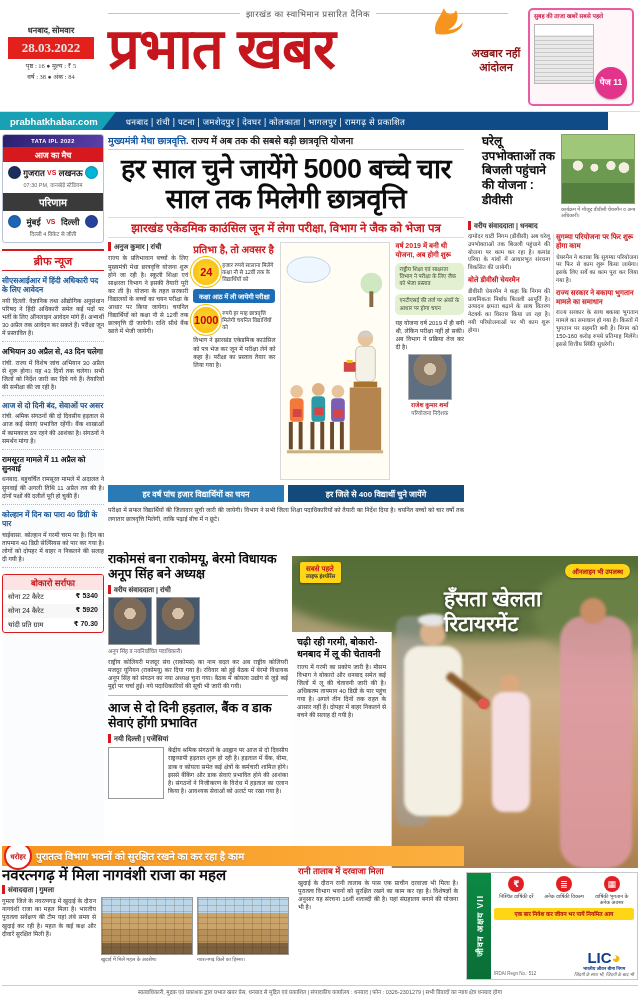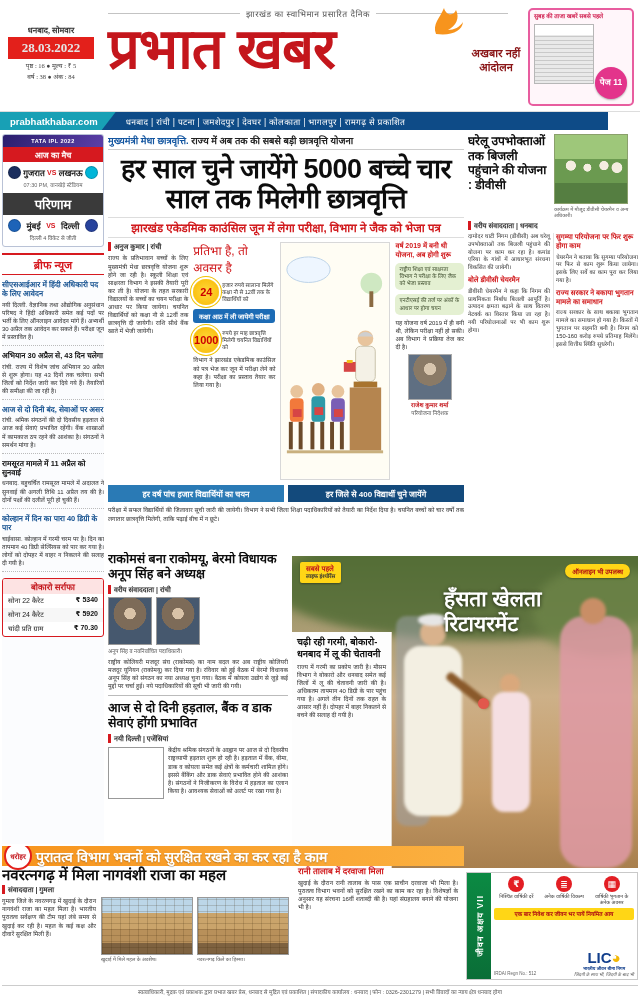--- a/index.html
+++ b/index.html
@@ -35,21 +35,21 @@
   
   .sidebar{position:absolute;top:134px;left:2px;width:102px;height:710px;overflow:hidden;background:#fbfcfe;}
   .ipl{border:1px solid #b9c2d6;border-radius:3px;overflow:hidden;background:#fff;}
   .ipl-logo{background:linear-gradient(120deg,#2a1e6e,#5b3fa8);color:#fff;font-size:5.5px;font-weight:bold;text-align:center;padding:3px 2px;letter-spacing:.5px;}
   .ipl-tab{background:#d6191f;color:#fff;font-size:8px;font-weight:bold;text-align:center;padding:2px 0;}
   .teamrow{display:flex;align-items:center;justify-content:space-between;padding:4px 5px 1px;}
   .tbadge{width:13px;height:13px;border-radius:50%;display:inline-block;border:1px solid rgba(0,0,0,.2);}
   .tname{font-size:8.5px;font-weight:bold;color:#222;}
   .vs{font-size:7px;font-weight:bold;color:#d6191f;}
   .iptime{font-size:5.5px;color:#666;text-align:center;padding:1px 0 4px;}
-  .ipl-tab2{background:#3a3a3a;color:#fff;font-size:13px;font-weight:bold;text-align:center;padding:2px 0;}
+  .ipl-tab2{background:#3a3a3a;color:#fff;font-size:10px;font-weight:bold;text-align:center;padding:2px 0;}
   .ipnote{font-size:5.5px;color:#555;text-align:center;padding:1px 0 4px;}
   .brief-head{margin-top:6px;border-top:2px solid #d6191f;border-bottom:1px solid #d6191f;color:#d6191f;font-size:11px;font-weight:bold;text-align:center;padding:2px 0;background:#fff;}
   .brief{margin-top:5px;border-bottom:1px dotted #bbb;padding-bottom:4px;}
   .brief h4{font-size:7.5px;line-height:1.25;margin-bottom:2px;}
   .b-blue{color:#14508f;}
   .b-black{color:#111;}
   .bullion{margin-top:6px;border:1px solid #d6191f;border-radius:3px;overflow:hidden;background:#fff;}
   .bullion-head{background:#fde3e3;color:#c4161c;font-weight:bold;font-size:8.5px;text-align:center;padding:2px 0;}
   .bullion-row{display:flex;justify-content:space-between;font-size:7px;padding:2.5px 5px;}
   .bullion-row:nth-child(odd){background:#f7f7f7;}
@@ -61,21 +61,21 @@
   .kicker .k1{color:#1456a0;font-weight:bold;}
   .kicker .k2{color:#222;font-weight:bold;}
   .lead h1{font-size:27px;line-height:1.12;text-align:center;color:#0d0d0d;margin:4px 0 3px;letter-spacing:-.5px;}
   .lead .subhead{color:#d11a1d;font-size:11.5px;font-weight:bold;text-align:center;border-top:1px solid #ddd;border-bottom:1px solid #ddd;padding:2px 0;margin-bottom:4px;}
   .lead-cols{display:flex;gap:5px;height:238px;}
   .lc1{width:82px;}
   .lc2{width:84px;}
   .lc3{width:110px;}
   .lc4{width:70px;}
   .byline{font-size:7px;font-weight:bold;color:#333;border-left:3px solid #d6191f;padding-left:3px;margin-bottom:3px;}
-  .lc2-head{color:#d11a1d;font-size:12px;font-weight:normal;margin-bottom:3px;}
+  .lc2-head{color:#d11a1d;font-size:10px;font-weight:bold;margin-bottom:3px;}
   .stat{display:flex;align-items:center;gap:3px;margin:3px 0;}
   .burst{min-width:26px;height:26px;background:radial-gradient(#ffd83d,#f8b800);border-radius:50%;color:#c00;font-weight:bold;font-size:11px;display:flex;align-items:center;justify-content:center;box-shadow:0 0 0 2px #fff,0 0 0 3px #f0c200;}
   .stat span{font-size:5.5px;line-height:1.25;color:#333;}
   .midbar{background:#1c6bb5;color:#fff;font-size:6.5px;font-weight:bold;text-align:center;border-radius:3px;padding:2.5px 2px;margin:4px 0;}
   .lc4-head{color:#d11a1d;font-size:7px;font-weight:bold;line-height:1.25;margin-bottom:3px;}
   .greenbox{background:#e4f0d2;border-radius:5px;font-size:5.5px;line-height:1.3;color:#3b4a2a;padding:3px 4px;margin-bottom:4px;}
   .q-portrait{width:44px;height:46px;margin:3px auto 2px;border:1px solid #aaa;background:radial-gradient(circle at 50% 32%,#d8c6ae 16%,#8a7a66 17% 45%,#5f6f82 46%);}
   .q-name{color:#c4161c;font-size:6px;font-weight:bold;text-align:center;line-height:1.2;}
   .q-role{font-size:5.5px;color:#555;text-align:center;}
   .bars{display:flex;gap:4px;margin-top:5px;border-radius:7px;}
@@ -107,38 +107,38 @@
   .ribbon small{display:block;color:#333;font-size:5.5px;font-weight:bold;}
   .onlinepill{position:absolute;top:8px;right:8px;background:#ffd616;color:#b00d12;font-size:6.5px;font-weight:bold;padding:2.5px 7px;border-radius:8px;box-shadow:0 1px 2px rgba(0,0,0,.35);}
   .overlay{position:absolute;top:30px;left:152px;color:#fff;font-weight:bold;font-size:21px;line-height:1.2;text-shadow:0 1px 4px rgba(0,0,0,.65);}
   .weatherbox{position:absolute;left:0;top:76px;width:100px;height:236px;background:#fdfdfd;padding:4px 5px;border-right:1px solid #e0d6c6;}
   .weatherbox h3{font-size:9.5px;line-height:1.25;color:#0d0d0d;margin-bottom:3px;}
   .wicket{position:absolute;width:4px;height:92px;background:linear-gradient(#e9d8a8,#b98c45);border-radius:2px;}
   .bail{position:absolute;width:16px;height:3px;background:#e9d8a8;border-radius:2px;}
 
   
   .dvc{position:absolute;top:134px;left:468px;width:170px;height:416px;overflow:hidden;}
-  .dvc-top{display:flex;gap:4px;}
+  .dvc-top{display:flex;gap:4px;margin-left:14px;}
   .dvc h2{font-size:12px;line-height:1.22;color:#0d0d0d;width:92px;}
   .dvc-photo{width:74px;height:70px;border:1px solid #8aa06b;background:
     radial-gradient(circle at 22% 45%,#f4ede0 0 7%,transparent 8%),
     radial-gradient(circle at 45% 48%,#f4ede0 0 7%,transparent 8%),
     radial-gradient(circle at 68% 45%,#f4ede0 0 7%,transparent 8%),
     radial-gradient(circle at 86% 48%,#f4ede0 0 7%,transparent 8%),
     linear-gradient(180deg,#9ec77a 0 35%,#6b9a50 35% 70%,#557e41 70%);}
   .dvc-cap{font-size:5px;color:#555;margin:2px 0 3px;}
   .dvc-flow{column-count:2;column-gap:6px;column-rule:1px solid #e2e2e2;margin-top:3px;}
   .dvc-flow p{font-size:5.8px;line-height:1.35;color:#2d2d2d;text-align:justify;margin-bottom:4px;}
   .dvc-sub{color:#d11a1d;font-size:7px;font-weight:bold;line-height:1.25;margin:2px 0 3px;}
 
   
   .heritage{position:absolute;top:846px;left:2px;width:462px;height:136px;overflow:hidden;}
   .h-band{height:20px;background:linear-gradient(90deg,#f7941d,#fbb040);display:flex;align-items:center;gap:8px;padding-left:34px;position:relative;}
   .h-badge{position:absolute;left:2px;top:-4px;width:28px;height:28px;border-radius:50%;background:#fff;border:2px solid #e3201b;color:#c4161c;font-size:7px;font-weight:bold;display:flex;align-items:center;justify-content:center;}
-  .h-bandtext{color:#fff;font-size:14px;font-weight:bold;text-shadow:0 1px 1px rgba(0,0,0,.25);}
+  .h-bandtext{color:#fff;font-size:10px;font-weight:bold;text-shadow:0 1px 1px rgba(0,0,0,.25);}
   .h-content{display:flex;gap:6px;margin-top:0;}
   .h-left{width:290px;}
   .h-left h2{font-size:15px;line-height:1.15;color:#0d0d0d;margin-bottom:2px;}
   .h-row{display:flex;gap:5px;}
   .h-text{width:94px;}
   .h-photos{display:flex;gap:4px;}
   .ruinwrap{width:92px;}
   .ruin{width:92px;height:58px;border:1px solid #999;background:
     repeating-linear-gradient(90deg,rgba(60,40,10,.18) 0 1px,transparent 1px 9px),
     repeating-linear-gradient(0deg,rgba(60,40,10,.18) 0 1px,transparent 1px 6px),

